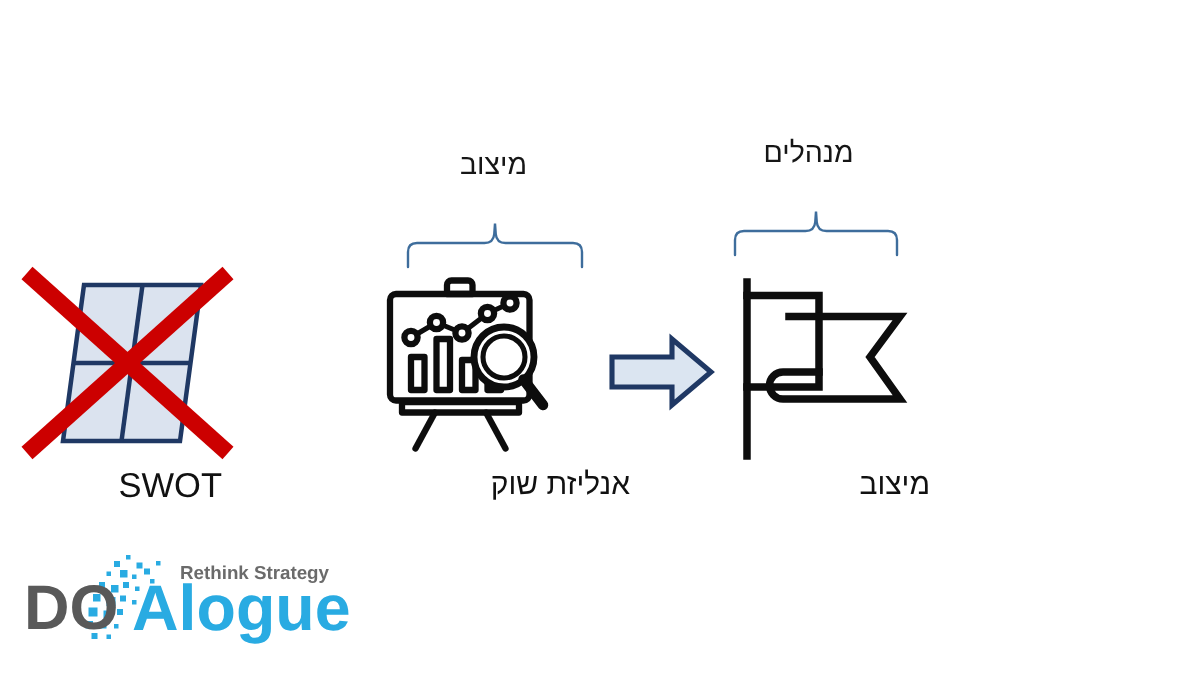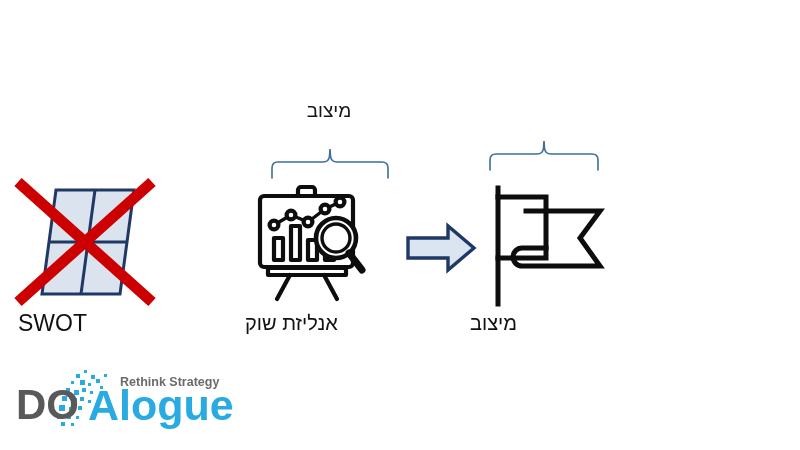--- a/index.html
+++ b/index.html
@@ -25,29 +25,29 @@
     position:absolute;direction:rtl;text-align:center;
     font-size:19px;color:#161616;white-space:nowrap;
   }
   #lbl-consultants{left:264px;top:100px;width:130px;}
   #lbl-managers{left:474px;top:92px;width:130px;}
 
   .brace{position:absolute;}
 
   
   .caption{
-    position:absolute;direction:rtl;text-align:left;
+    position:absolute;direction:rtl;text-align:right;
     font-size:20px;color:#111111;white-space:nowrap;
   }
   #cap-analysis{left:245px;top:312px;width:175px;}
   #cap-position{left:470px;top:312px;width:150px;}
 
   #cap-swot{
     position:absolute;left:18px;top:310px;width:130px;
-    text-align:left;font-size:23px;color:#111111;
+    text-align:right;font-size:23px;color:#111111;
   }
 
   
   .icon-box{position:absolute;}
   #swot-icon{left:8px;top:172px;width:152px;height:140px;}
   #analysis-icon{left:252px;top:182px;width:125px;height:122px;}
   #arrow-icon{left:404px;top:222px;width:74px;height:52px;}
   #flag-icon{left:484px;top:180px;width:128px;height:130px;}
 
   
@@ -58,20 +58,21 @@
 
 <div class="stage">
 
 
   <div class="grp-label" id="lbl-consultants">מיצוב</div>
 
   <svg class="brace" id="brace-consultants" style="left:270px;top:148px;" width="120" height="32" viewBox="0 0 120 32">
     <path d="M2 30 L2 20 Q2 14 8 14 L53 14 Q59 14 59.5 8 L60 1 L60.5 8 Q61 14 67 14 L112 14 Q118 14 118 20 L118 30" fill="none" stroke="#3e6d9c" stroke-width="1.6" stroke-linecap="round"></path>
   </svg>
 
+  <div class="grp-label" id="lbl-managers">מנהלים</div>
 
   <svg class="brace" id="brace-managers" style="left:488px;top:140px;" width="112" height="32" viewBox="0 0 112 32">
     <path d="M2 30 L2 20 Q2 14 8 14 L49 14 Q55 14 55.5 8 L56 1 L56.5 8 Q57 14 63 14 L104 14 Q110 14 110 20 L110 30" fill="none" stroke="#3e6d9c" stroke-width="1.6" stroke-linecap="round"></path>
   </svg>
 
   <div class="icon-box" id="swot-icon">
     <svg width="152" height="140" viewBox="0 0 152 140">
 
       <g>
         <polygon points="48,18 126,18 112,122 34,122" fill="#dbe3ef" stroke="#1f3864" stroke-width="3"></polygon>

